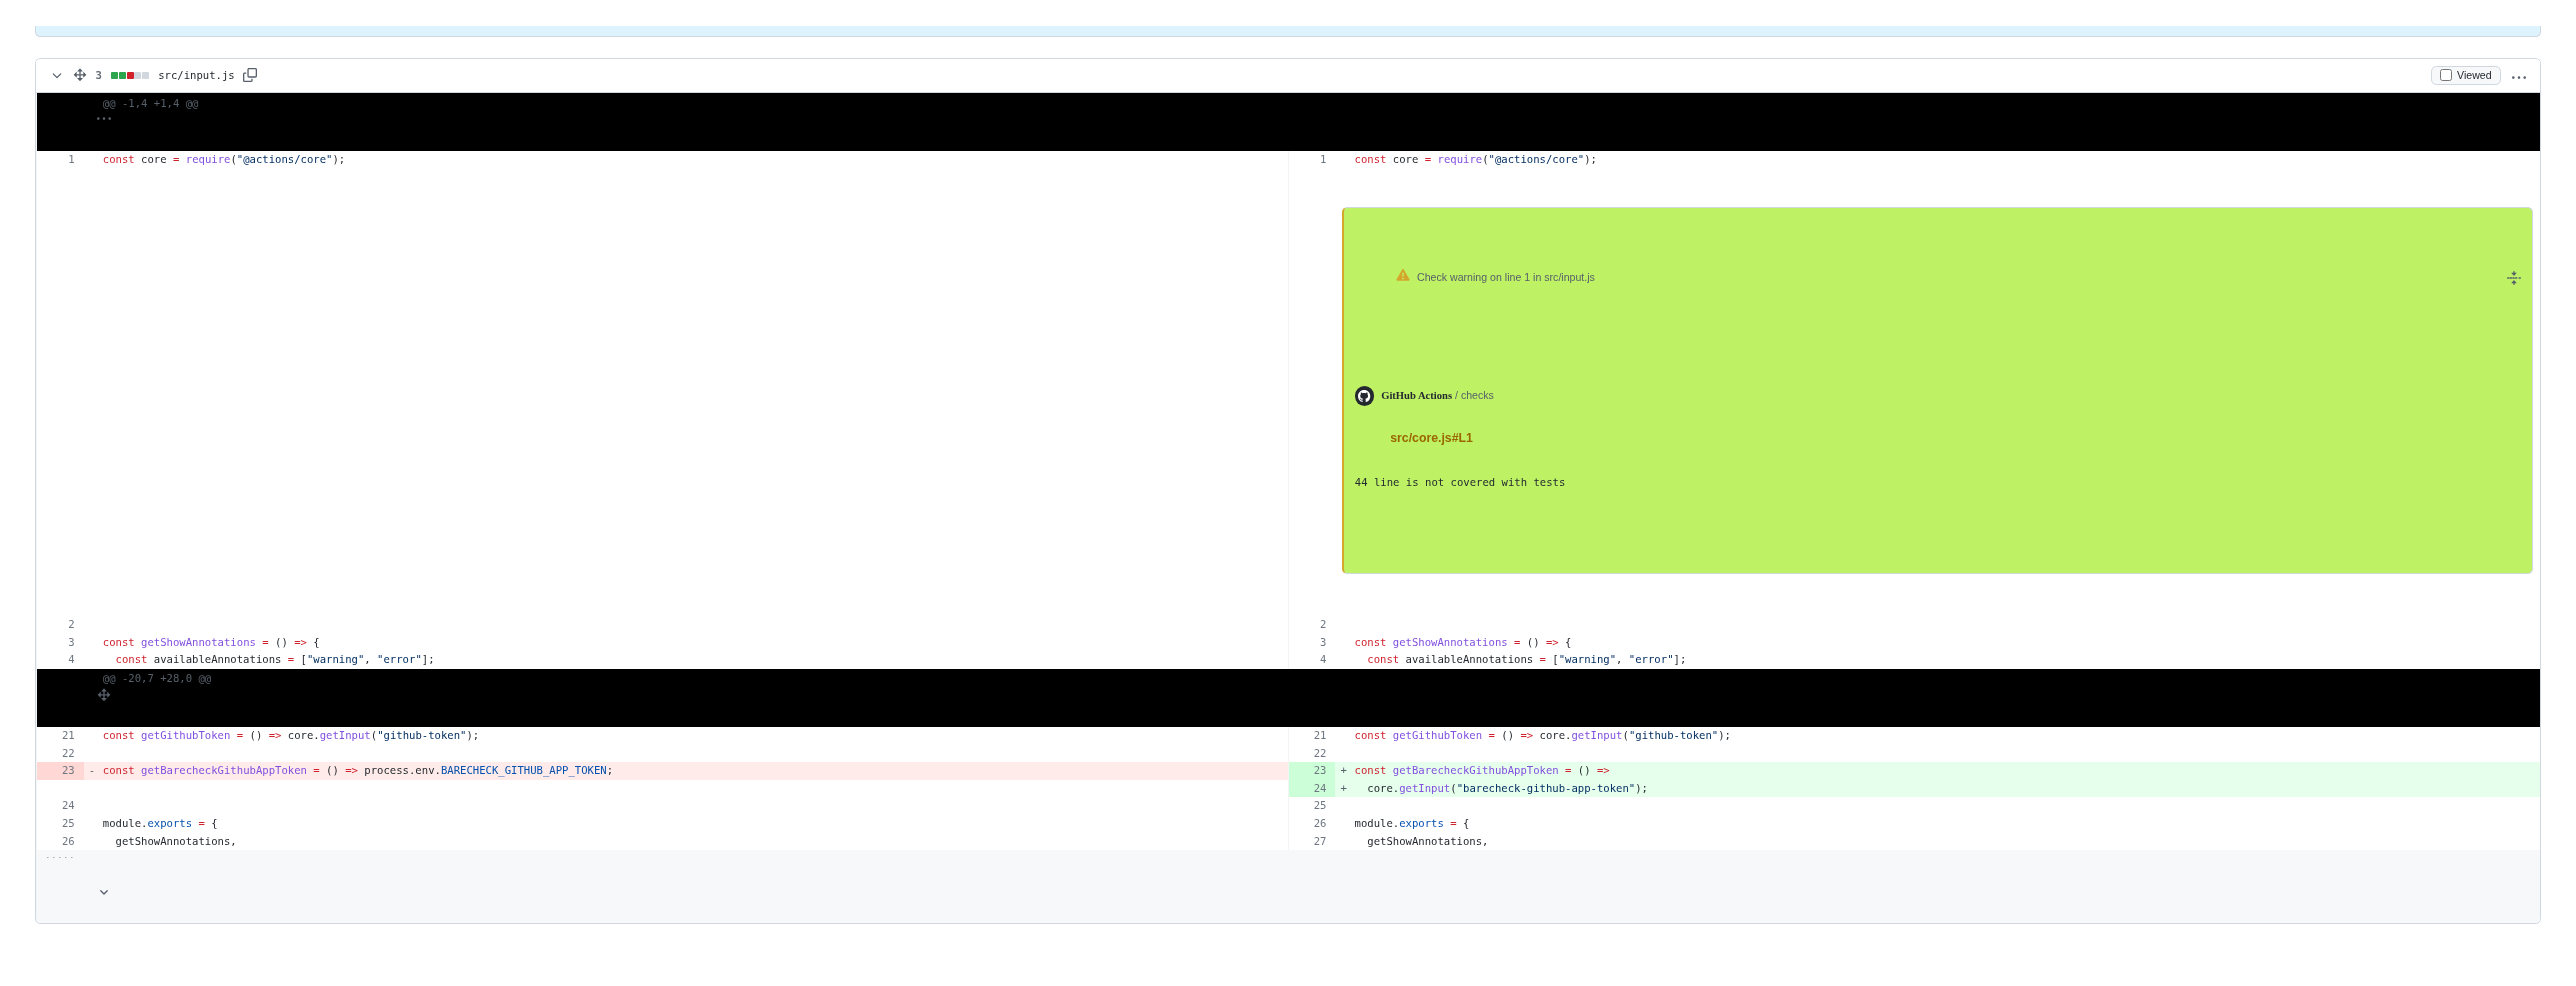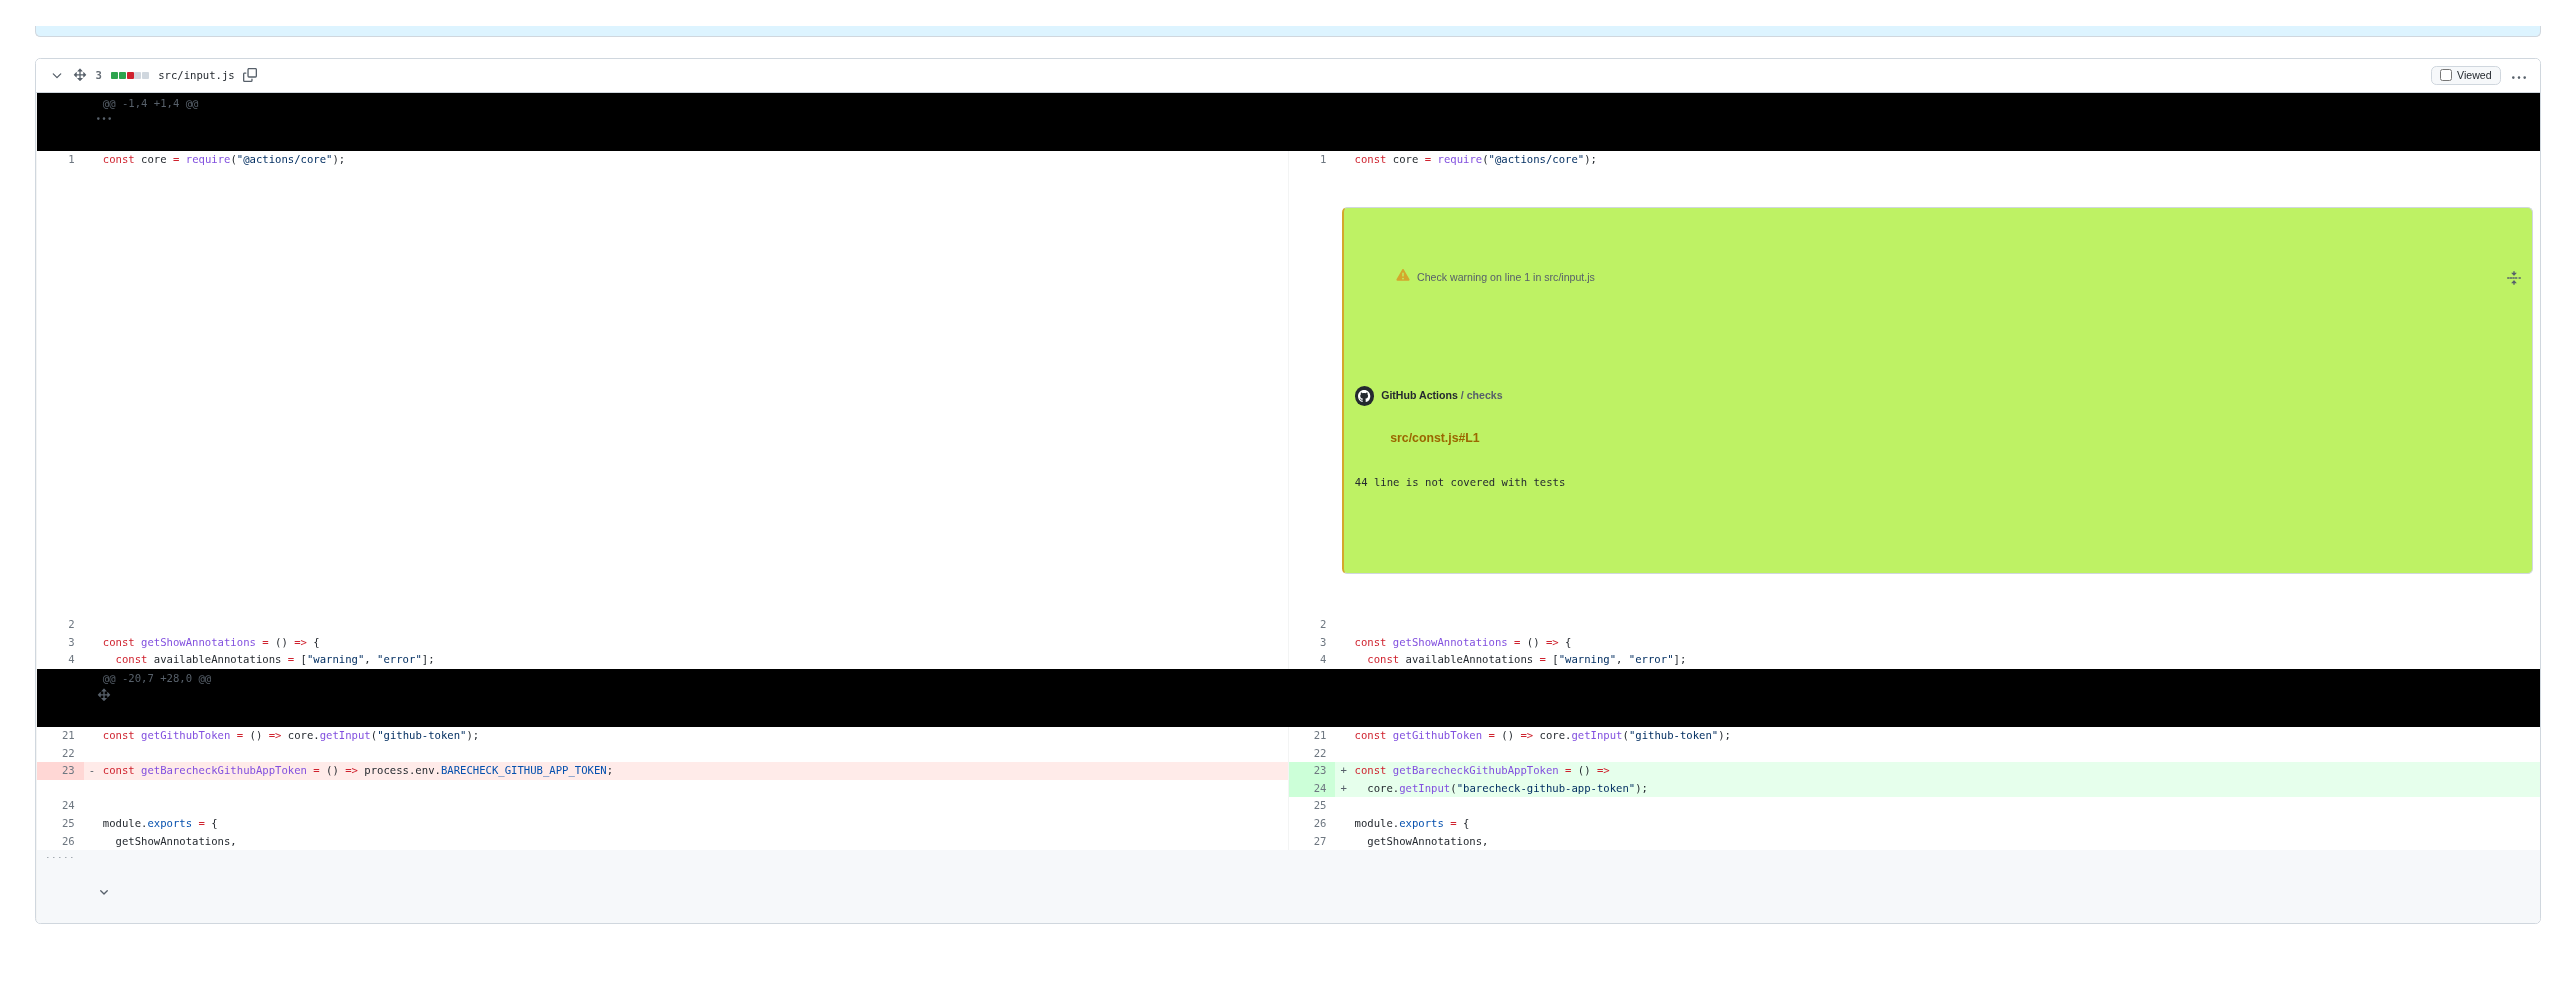--- a/index.html
+++ b/index.html
@@ -97,22 +97,22 @@
 }
 .anno-head {
   display: flex; align-items: center; gap: 7px;
   padding: 7px 10.6px; color: #57606a; font-size: 10.6px;
 }
 .anno-head .warn { color: #d4a72c; }
 .anno-head .collapse-icon { margin-left: auto; }
 .anno-body { padding: 0 10.6px 10.6px 10.6px; }
 .anno-source { display: flex; align-items: center; gap: 7px; margin: 3.5px 0 7px 0; }
 .anno-source .gh { width: 19.3px; height: 19.3px; border-radius: 50%; background: #24292f; color:#fff; display:inline-flex;align-items:center;justify-content:center; }
-.anno-source strong { font-weight: 600; color: #24292f; }
-.anno-source .suffix { color: #57606a; font-weight: bold; }
+.anno-source strong { font-weight: 600; color: #24292f; font-family: Liberation Serif, serif; }
+.anno-source .suffix { color: #57606a; }
 .anno-link { color: #9a6700; font-weight: 600; text-decoration: none; font-size:12.3px;}
 .anno-msg {
   font-family: ui-monospace, SFMono-Regular, Menlo, monospace;
   font-size: 10.6px; color: #24292f; margin-top: 8.8px;
 }
 
 
 .kw { color: #cf222e; }   
 .fn { color: #8250df; }   
 .call { color: #8250df; } 
@@ -216,21 +216,21 @@
           </div>
           <div class="anno-body">
             <div class="anno-source">
               <span class="gh">
                 <svg width="12.3" height="12.3" viewBox="0 0 16 16" fill="currentColor">
                       <path d="M8 0C3.58 0 0 3.58 0 8c0 3.54 2.29 6.53 5.47 7.59.4.07.55-.17.55-.38l-.01-1.49c-2.01.37-2.53-.49-2.69-.94-.09-.23-.48-.94-.82-1.13-.28-.15-.68-.52-.01-.53.63-.01 1.08.58 1.23.82.72 1.21 1.87.87 2.33.66.07-.52.28-.87.51-1.07-1.78-.2-3.64-.89-3.64-3.95 0-.87.31-1.59.82-2.15-.08-.2-.36-1.02.08-2.12 0 0 .67-.21 2.2.82.64-.18 1.32-.27 2-.27.68 0 1.36.09 2 .27 1.53-1.04 2.2-.82 2.2-.82.44 1.1.16 1.92.08 2.12.51.56.82 1.27.82 2.15 0 3.07-1.87 3.75-3.65 3.95.29.25.54.73.54 1.48l-.01 2.2c0 .21.15.46.55.38A8.013 8.013 0 0016 8c0-4.42-3.58-8-8-8z"></path>
                     </svg>
               </span>
               <span><strong>GitHub Actions</strong><span class="suffix"> / checks</span></span>
             </div>
-            <a href="#" class="anno-link">src/const.js#L1</a>
+            <a href="#" class="anno-link">src/core.js#L1</a>
             <div class="anno-msg">44 line is not covered with tests</div>
           </div>
         </div>
       </td>
     </tr>
 
     <tr>
       <td class="ln">2</td>
       <td class="code"><span class="mark"> </span></td>
       <td class="ln">2</td>

